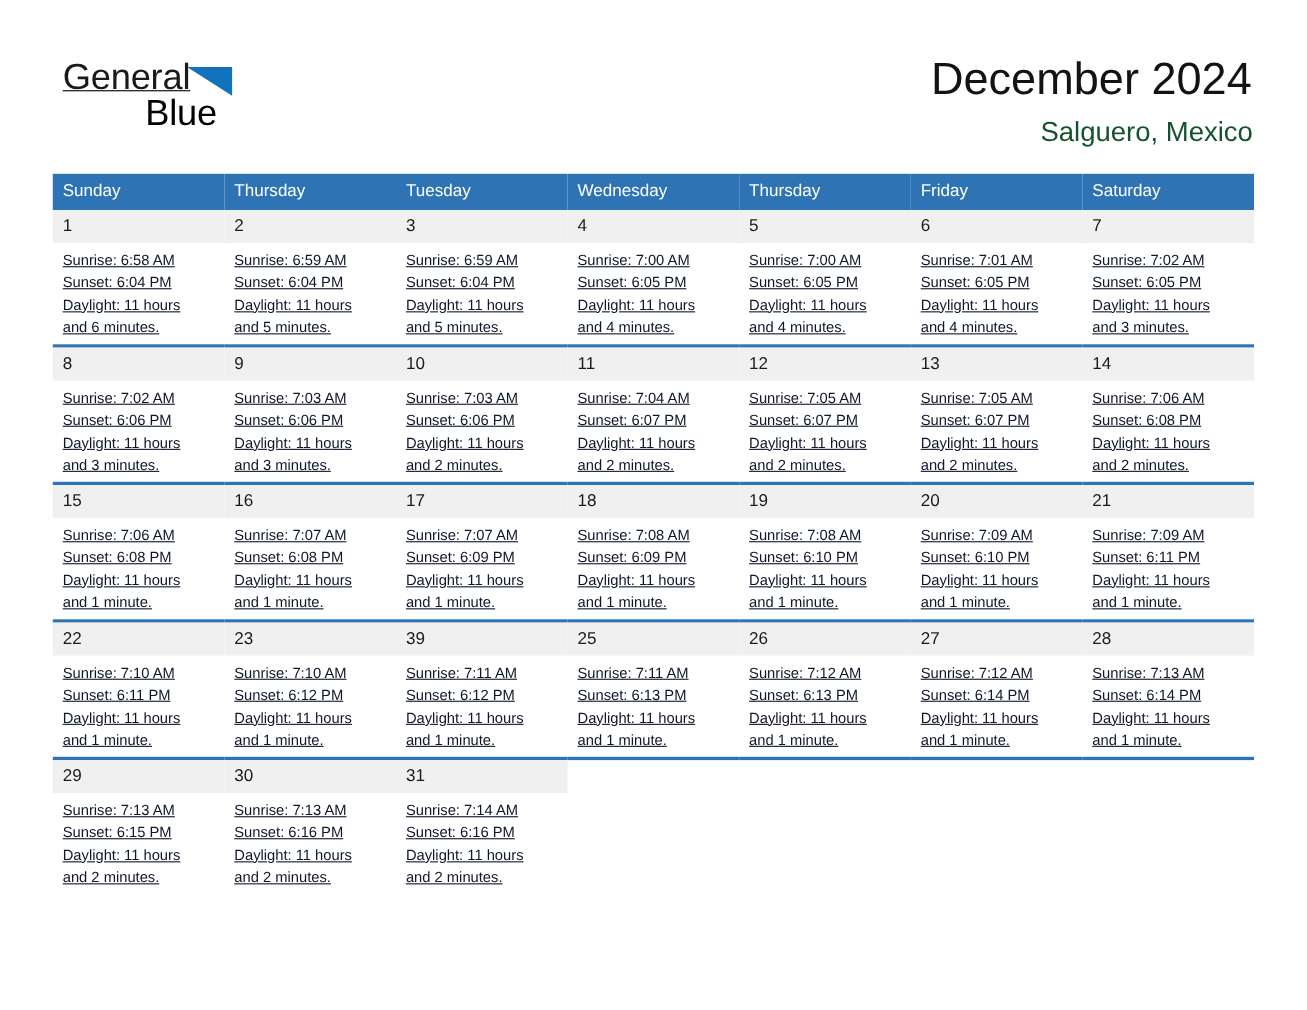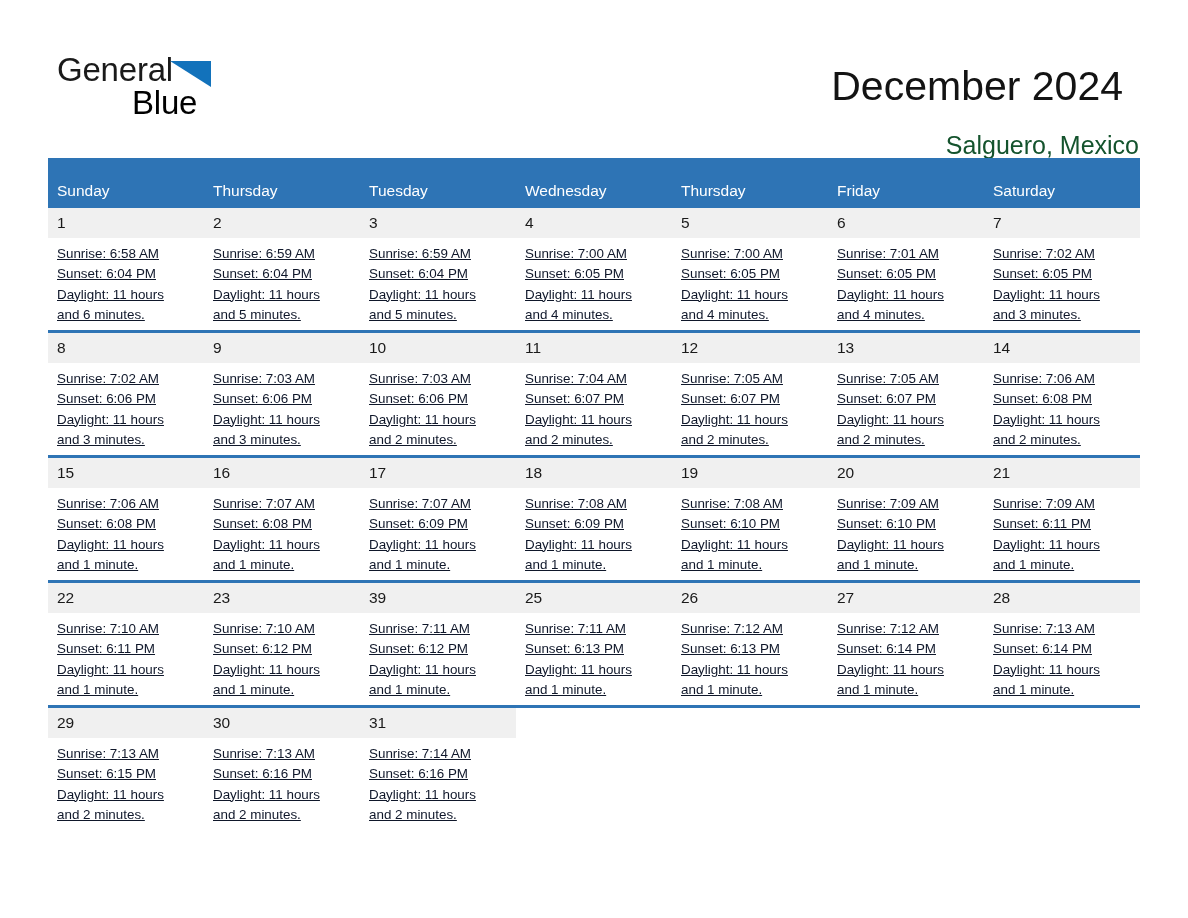--- a/index.html
+++ b/index.html
@@ -31,20 +31,21 @@
     right: 49px;
     height: 105px;
   }
 
   .brand {
     position: absolute;
     left: 9px;
     top: 7px;
     width: 220px;
     height: 72px;
+    text-decoration: underline;
   }
   .brand-row1 {
     position: relative;
     height: 38px;
     line-height: 38px;
     white-space: nowrap;
   }
   .brand-general {
     font-size: 33px;
     color: #1a1a1a;
@@ -74,21 +75,21 @@
     position: absolute;
     right: 0;
     top: 0;
     text-align: right;
   }
   .month-title {
     font-size: 41px;
     color: #131313;
     line-height: 52px;
     font-weight: normal;
-    margin: 16px;
+    margin: 1px;
     white-space: nowrap;
   }
   .location-title {
     font-size: 25px;
     color: #14532d;
     line-height: 34px;
     margin: 6px 0 0 0;
     font-weight: normal;
     white-space: nowrap;
   }
@@ -104,21 +105,21 @@
   }
 
   .calendar col { width: 156px; }
 
   .dow-row th {
     background: #2e74b5;
     color: #ffffff;
     font-size: 15.5px;
     font-weight: normal;
     text-align: left;
-    padding: 24px 0 9px 9px;
+    padding: 7px 0 9px 9px;
     height: 16px;
     line-height: 17px;
     border: none;
     vertical-align: middle;
   }
 
   .week-row td {
     vertical-align: top;
     padding: 0;
     border-top: 3px solid #2e74b5;

